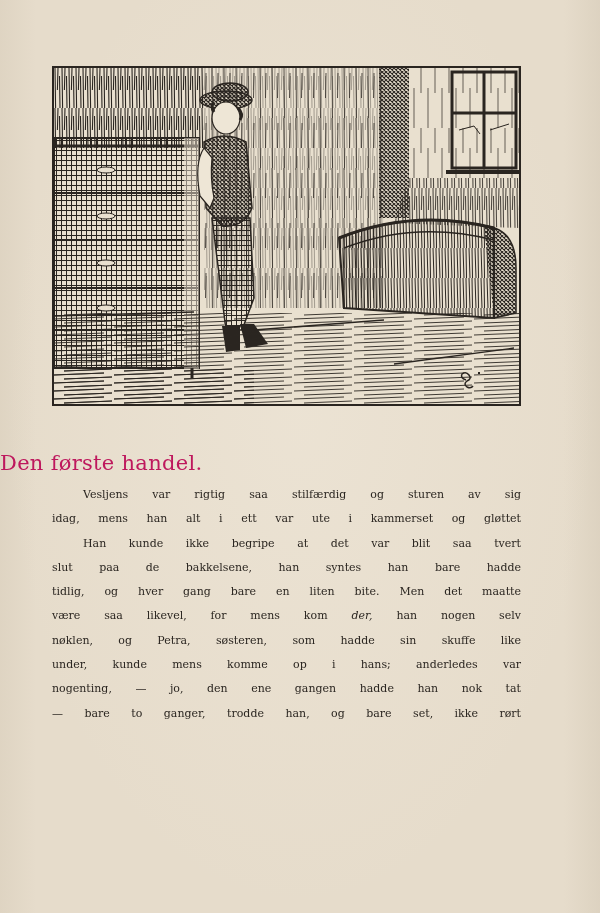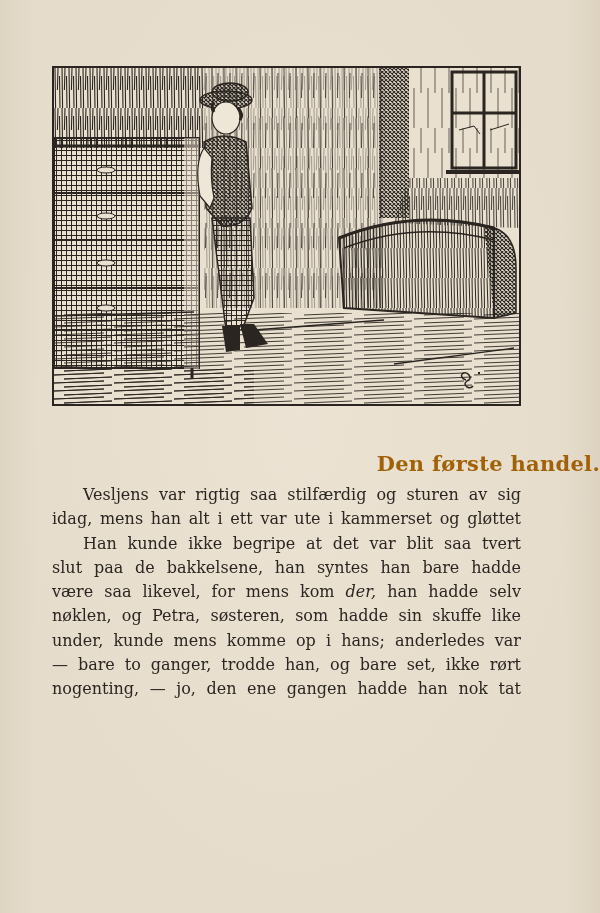--- a/index.html
+++ b/index.html
@@ -23,30 +23,29 @@
     width: 469px; height: 340px;
     border: 2px solid #2a2520;
     box-sizing: border-box;
     background: #e9e0cf;
     overflow: hidden;
   }
   .illustration svg { display: block; width: 100%; height: 100%; }
   .heading {
     position: absolute;
     left: 0; right: 0; top: 451px;
-    text-align: right;
+    text-align: left;
     font-size: 21px;
     letter-spacing: 0.3px;
-    color: #a16207;
-    font-weight: bold;
+    color: #be185d;
   }
   .body-text {
     position: absolute;
     left: 52px; width: 469px; top: 483px;
-    font-size: 16px;
+    font-size: 11px;
     line-height: 24.3px;
     color: #2b2621;
   }
   .line {
     display: block;
     text-align: justify;
     text-align-last: justify;
     white-space: nowrap;
     height: 24.3px;
   }
@@ -157,19 +156,20 @@
 <div class="heading">Den første handel.</div>
 
 <div class="body-text">
   <div>
     <span class="line indent">Vesljens var rigtig saa stilfærdig og sturen av sig</span>
     <span class="line">idag, mens han alt i ett var ute i kammerset og gløttet</span>
   </div>
   <div>
     <span class="line indent">Han kunde ikke begripe at det var blit saa tvert</span>
     <span class="line">slut paa de bakkelsene, han syntes han bare hadde</span>
-    <span class="line"><span>være saa likevel, for mens kom</span> <em>der,</em> <span>han hadde selv</span></span>
+    <span class="line">tidlig, og hver gang bare en liten bite. Men det maatte</span>
+    <span class="line"><span>være saa likevel, for mens kom</span> <em>der,</em> <span>han nogen selv</span></span>
     <span class="line">nøklen, og Petra, søsteren, som hadde sin skuffe like</span>
     <span class="line">under, kunde mens komme op i hans; anderledes var</span>
+    <span class="line">nogenting, — jo, den ene gangen hadde han nok tat</span>
     <span class="line">— bare to ganger, trodde han, og bare set, ikke rørt</span>
-    <span class="line">nogenting, — jo, den ene gangen hadde han nok tat</span>
   </div>
 </div>
 
 </body></html>

